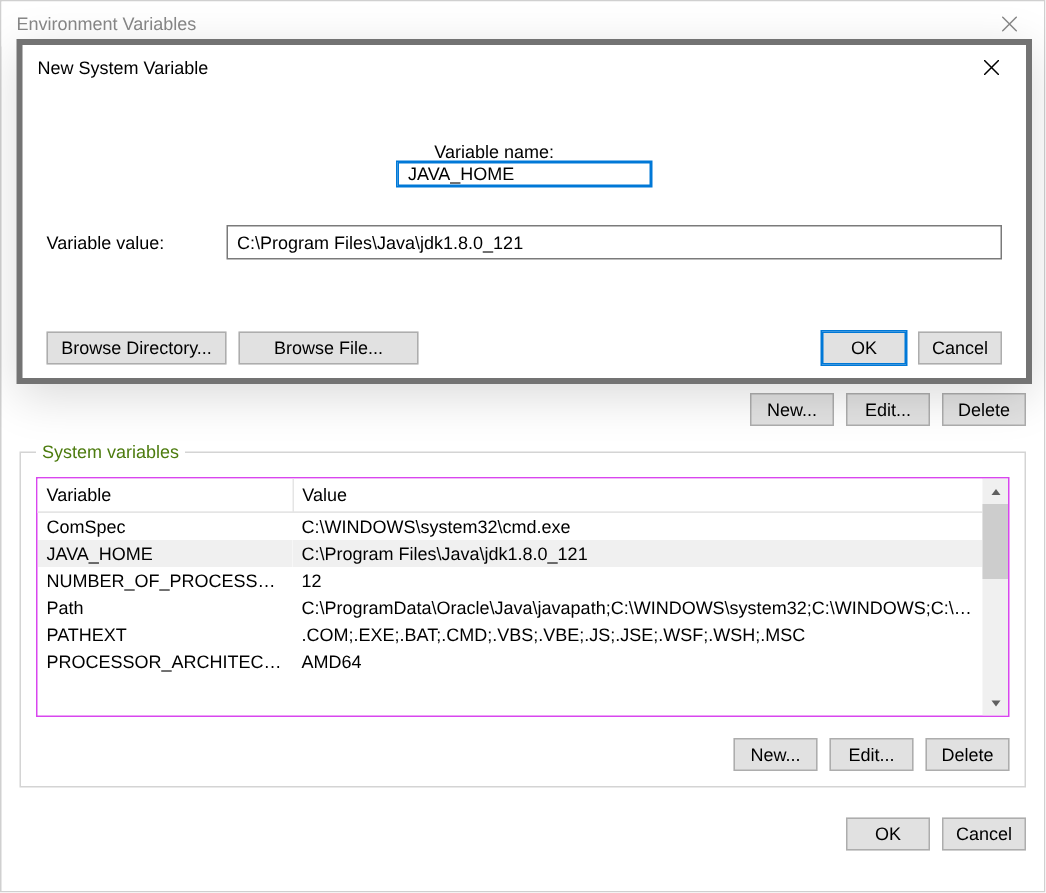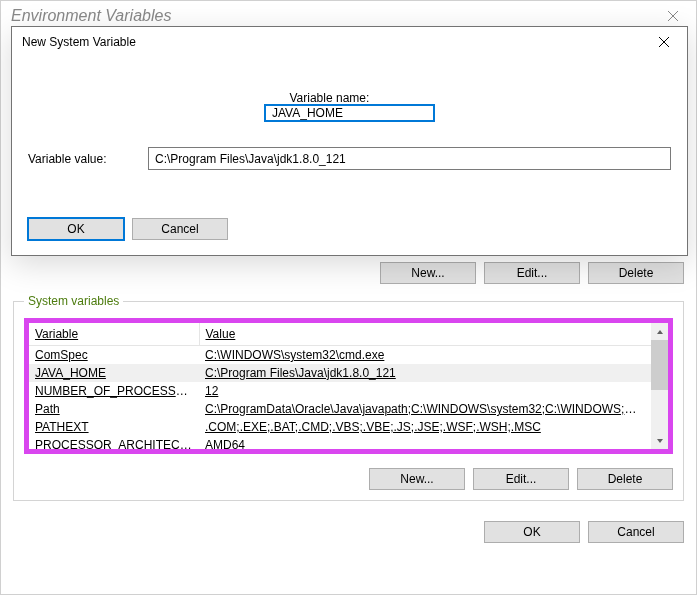--- a/index.html
+++ b/index.html
@@ -24,41 +24,41 @@
   }
   .titlebar {
     height: 30px;
     display: flex;
     align-items: center;
     justify-content: space-between;
     padding: 0 0 0 10px;
     background: #fff;
     color: #888;
   }
-  .titlebar .title { font-size: 16px; font-style: italic; }
+  .titlebar .title { font-size: 12px; }
   .titlebar .closebtn {
     width: 46px; height: 30px;
     display: flex; align-items: center; justify-content: center;
     color: #888;
   }
   .titlebar .closebtn svg { width: 10px; height: 10px; }
   .content-area {
     position: absolute;
     left: 0; right: 0; top: 255px; bottom: 0;
     padding: 0 12px 12px 12px;
   }
   .user-buttons-row {
     display: flex;
     justify-content: flex-end;
     gap: 8px;
     margin-top: 6px;
     margin-bottom: 10px;
   }
   .btn {
-    width: 96px;
+    width: 56px;
     height: 22px;
     border: 1px solid #adadad;
     background: #e1e1e1;
     font-family: inherit;
     font-size: 12px;
     cursor: pointer;
     padding: 0;
   }
   .btn.default-btn { border: 1px solid #0078d7; outline: 1px solid #0078d7; }
   fieldset.sysvars {
@@ -66,26 +66,25 @@
     margin: 0;
     padding: 10px 10px 10px 10px;
     position: relative;
   }
   fieldset.sysvars legend {
     padding: 0 4px;
     font-size: 12px;
     color: #4d7c0f;
   }
   .table-wrap {
-    border: 5px solid #d946ef;
-    height: 136px;
+    border: 1px solid #d946ef;
+    height: 160px;
     display: flex;
     overflow: hidden;
     background: #fff;
-    text-decoration: underline;
   }
   .table-inner { flex: 1; overflow: hidden; }
   table.sys {
     width: 100%;
     border-collapse: collapse;
     table-layout: fixed;
     font-size: 12px;
   }
   table.sys th {
     text-align: left;
@@ -135,21 +134,21 @@
     margin-top: 20px;
     padding-right: 0;
   }
   
   .modal {
     position: absolute;
     left: 10px;
     top: 25px;
     width: 677px;
     height: 230px;
-    border: 1px solid #737373;
+    border: 4px solid #737373;
     background: #fff;
     box-shadow: 0 8px 30px rgba(0,0,0,0.15);
   }
   .modal .m-titlebar {
     height: 30px;
     display:flex;align-items:center;justify-content:space-between;
     padding-left: 10px;
   }
   .modal .m-title { font-size: 12px; color:#000; }
   .modal .m-close {
@@ -292,19 +291,23 @@
     <div class="form-row first">
       <div class="form-label">Variable name:</div>
       <input class="form-input focused" type="text" value="JAVA_HOME" style="">
     </div>
     <div class="form-row second">
       <div class="form-label">Variable value:</div>
       <input class="form-input" type="text" value="C:\Program Files\Java\jdk1.8.0_121" style="">
     </div>
 
     <div class="modal-buttons">
+      <div class="left">
+        <button class="btn wide">Browse Directory...</button>
+        <button class="btn wide">Browse File...</button>
+      </div>
       <div class="right">
         <button class="btn default-btn">OK</button>
         <button class="btn">Cancel</button>
       </div>
     </div>
   </div>
 </div>
 
 </body></html>

